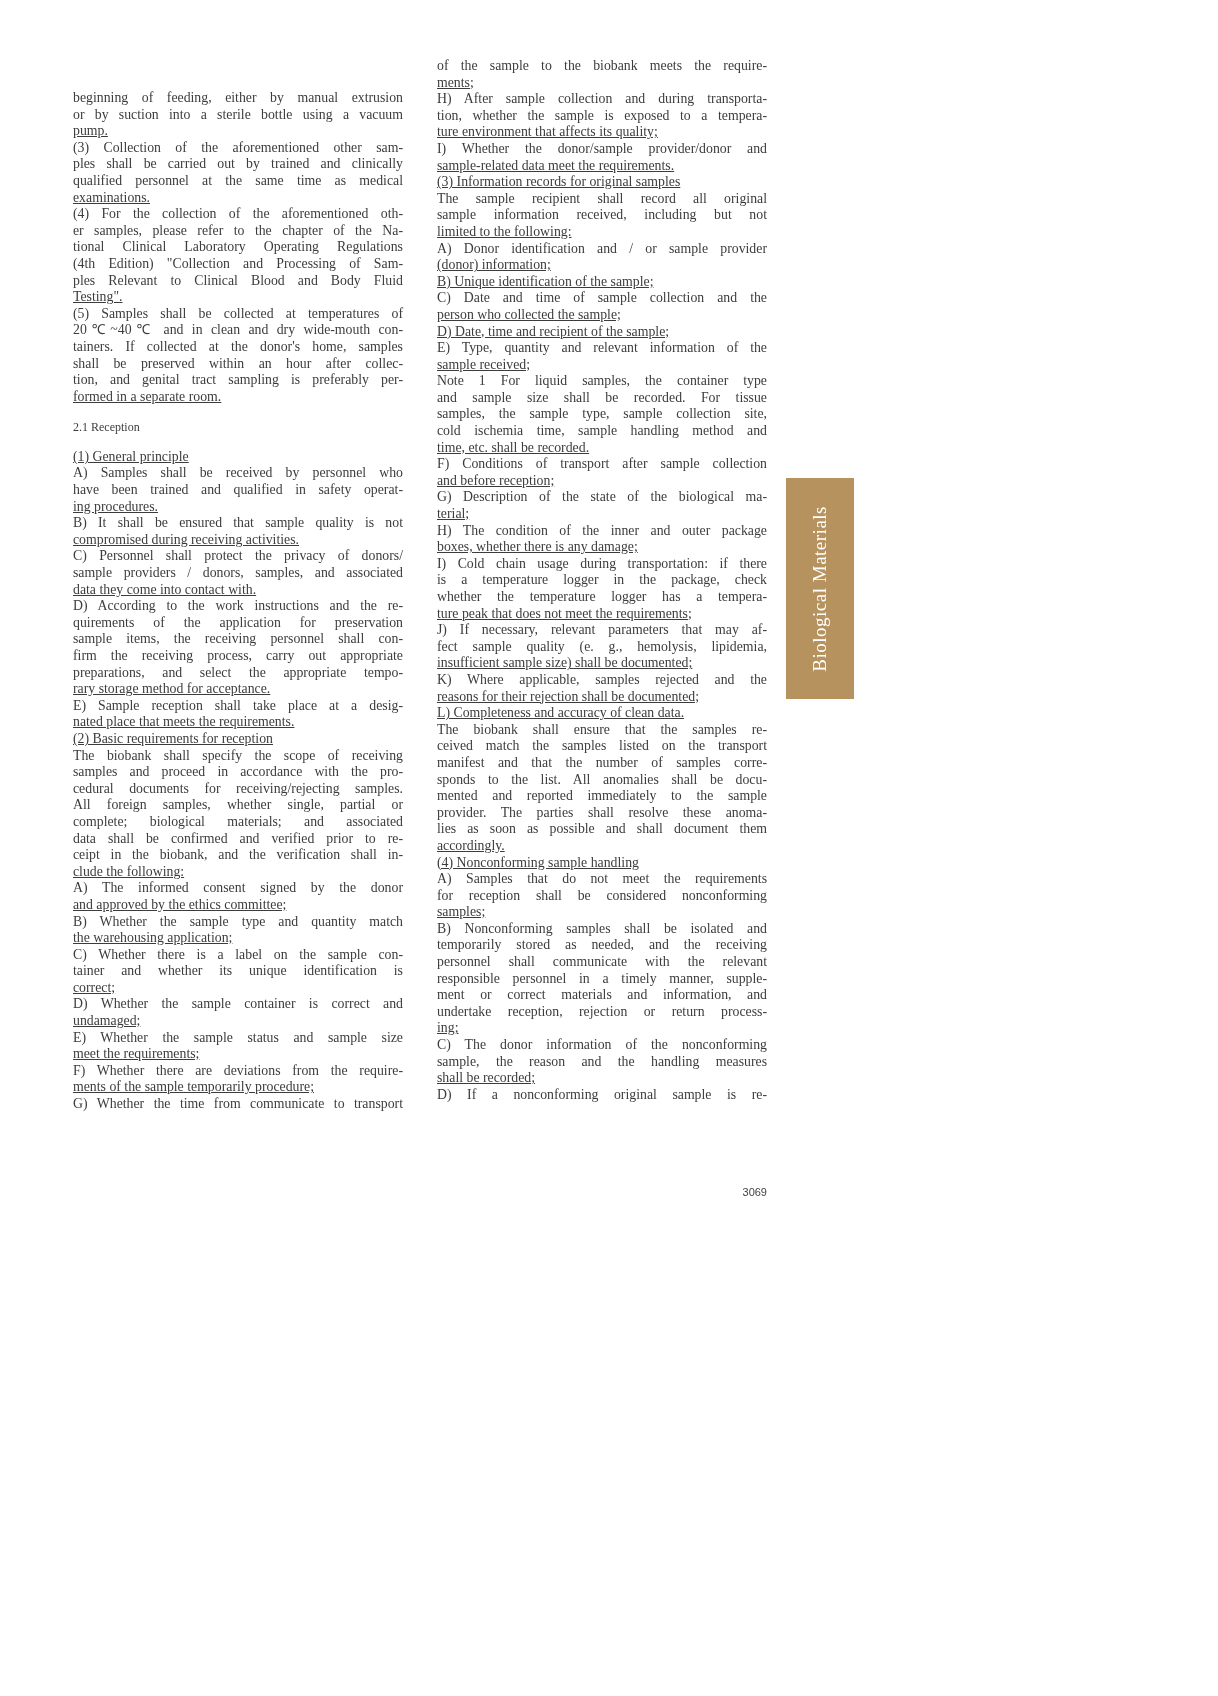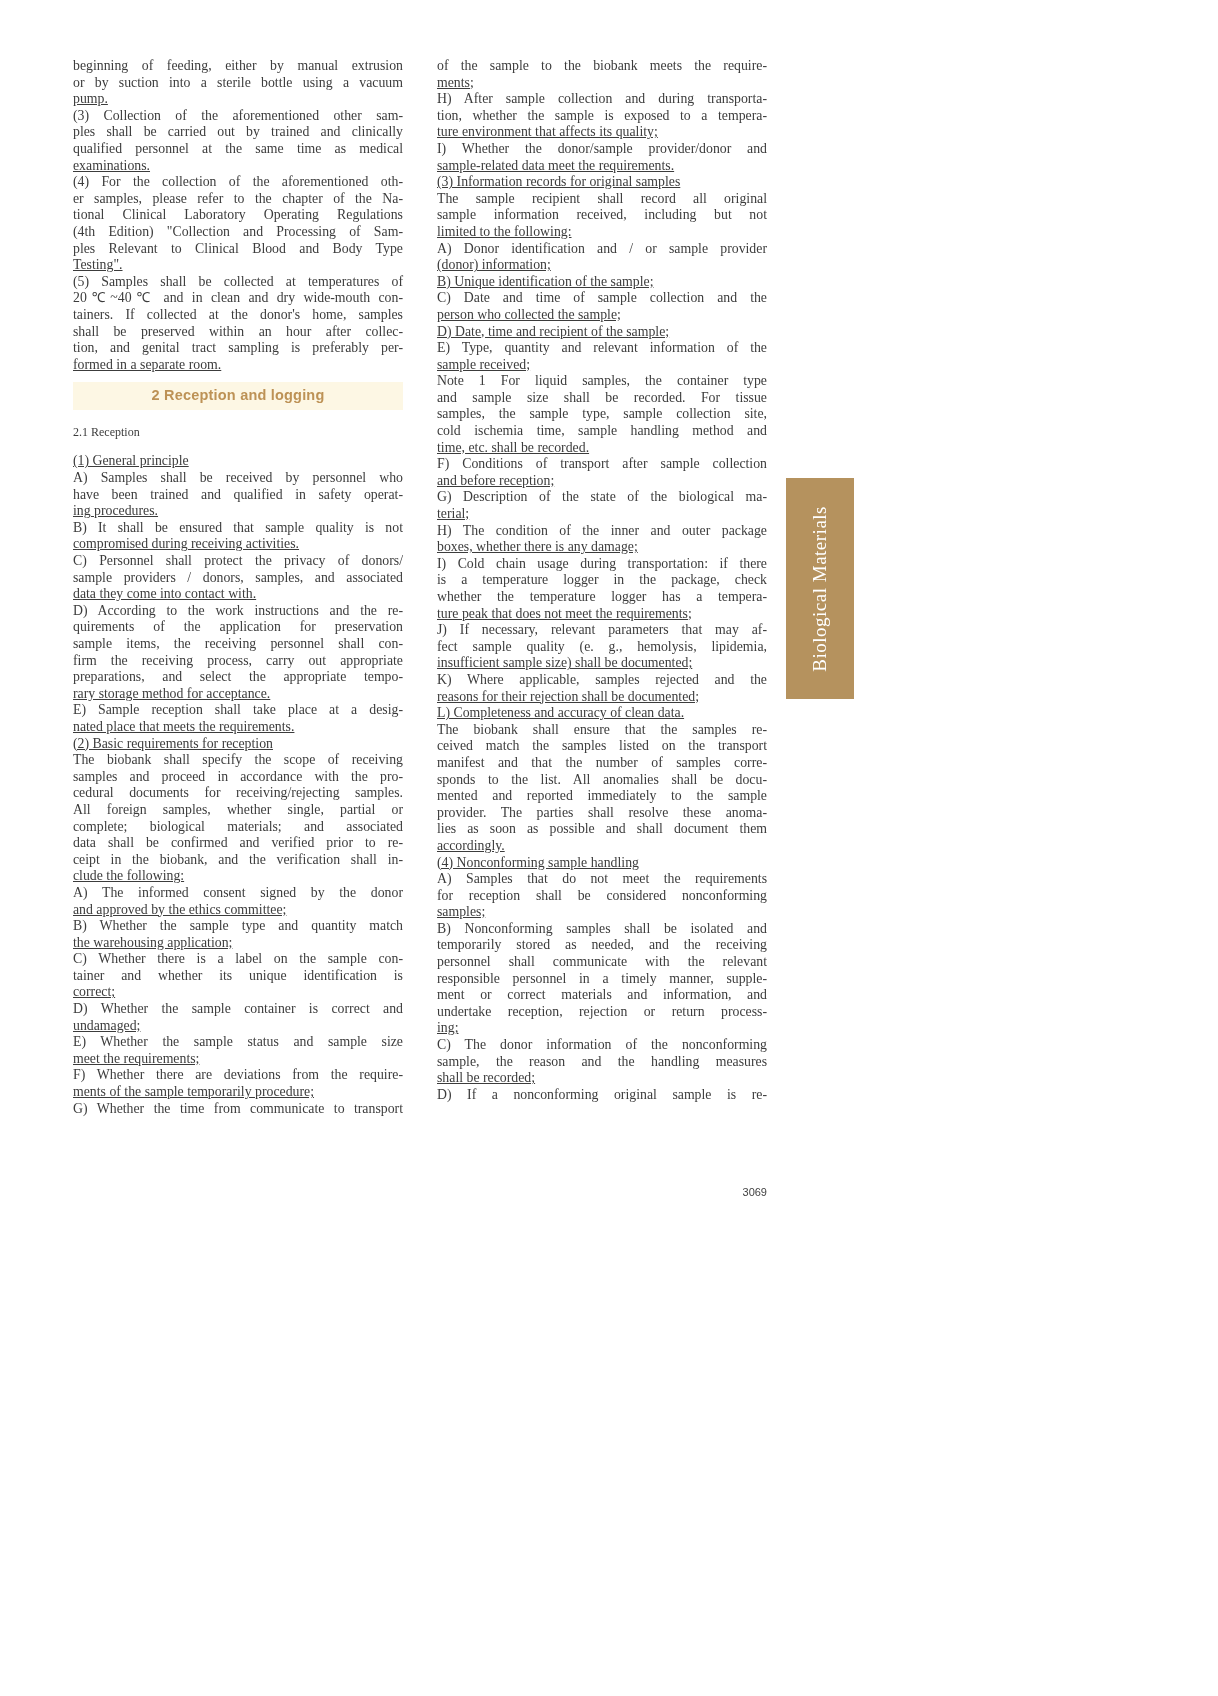--- a/index.html
+++ b/index.html
@@ -4,21 +4,21 @@
 <style>
   html,body { margin:0; padding:0; background:#ffffff; }
   .page {
     position:relative; width:1218px; height:1696px; background:#ffffff;
     font-family:"Liberation Serif", serif; color:#3c3c3c; overflow:hidden;
   }
   .col {
     position:absolute; top:58px; width:330px;
     font-size:13.8px; line-height:16.6px;
   }
-  .col-left  { left:73px;  }
+  .col-left  { left:73px;margin-top:32px;  }
   .col-right { left:437px; }
   .line { text-align:justify; text-align-last:justify; text-justify:inter-word; }
   .line.end { text-align-last:left;text-decoration:underline; }
   .section-header {
     margin-top:9px; padding:5px 0 6px;
     background:#fdf7e4; color:#bd9256;
     font-family:"Liberation Sans", sans-serif; font-weight:bold;
     font-size:14.5px; text-align:center; letter-spacing:0.2px;
   }
   .subheading {
@@ -49,30 +49,29 @@
         <div class="line">or by suction into a sterile bottle using a vacuum</div>
         <div class="line end">pump.</div>
         <div class="line">(3) Collection of the aforementioned other sam-</div>
         <div class="line">ples shall be carried out by trained and clinically</div>
         <div class="line">qualified personnel at the same time as medical</div>
         <div class="line end">examinations.</div>
         <div class="line">(4) For the collection of the aforementioned oth-</div>
         <div class="line">er samples, please refer to the chapter of the Na-</div>
         <div class="line">tional Clinical Laboratory Operating Regulations</div>
         <div class="line">(4th Edition) "Collection and Processing of Sam-</div>
-        <div class="line">ples Relevant to Clinical Blood and Body Type</div>
+        <div class="line">ples Relevant to Clinical Blood and Body Fluid</div>
         <div class="line end">Testing".</div>
         <div class="line">(5) Samples shall be collected at temperatures of</div>
         <div class="line">20℃~40℃ and in clean and dry wide-mouth con-</div>
         <div class="line">tainers. If collected at the donor's home, samples</div>
         <div class="line">shall be preserved within an hour after collec-</div>
         <div class="line">tion, and genital tract sampling is preferably per-</div>
         <div class="line end">formed in a separate room.</div>
       </div>
-      <div class="section-header">2 Reception and logging</div>
       <div class="subheading">2.1 Reception</div>
       <div>
         <div class="line end">(1) General principle</div>
         <div class="line">A) Samples shall be received by personnel who</div>
         <div class="line">have been trained and qualified in safety operat-</div>
         <div class="line end">ing procedures.</div>
         <div class="line">B) It shall be ensured that sample quality is not</div>
         <div class="line end">compromised during receiving activities.</div>
         <div class="line">C) Personnel shall protect the privacy of donors/</div>
         <div class="line">sample providers / donors, samples, and associated</div>

